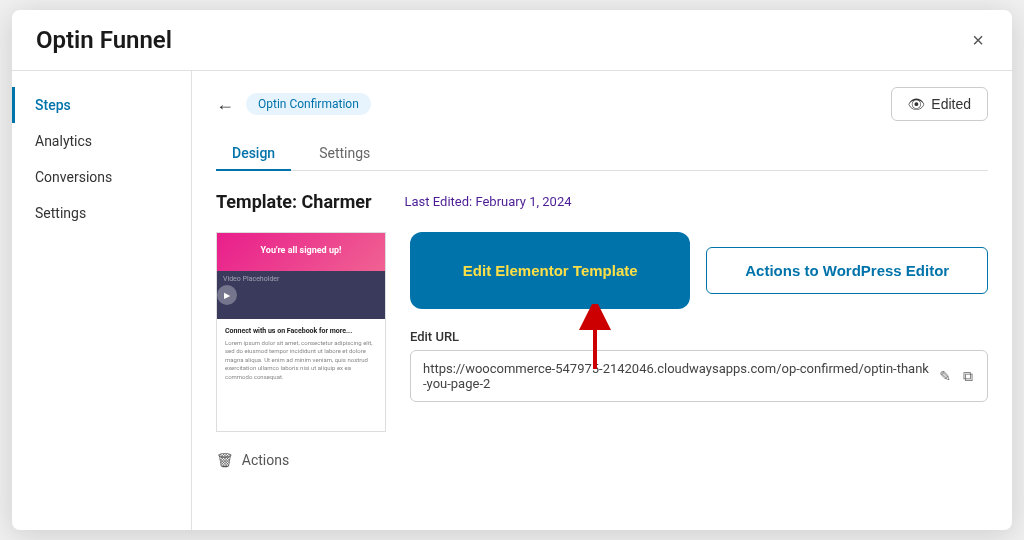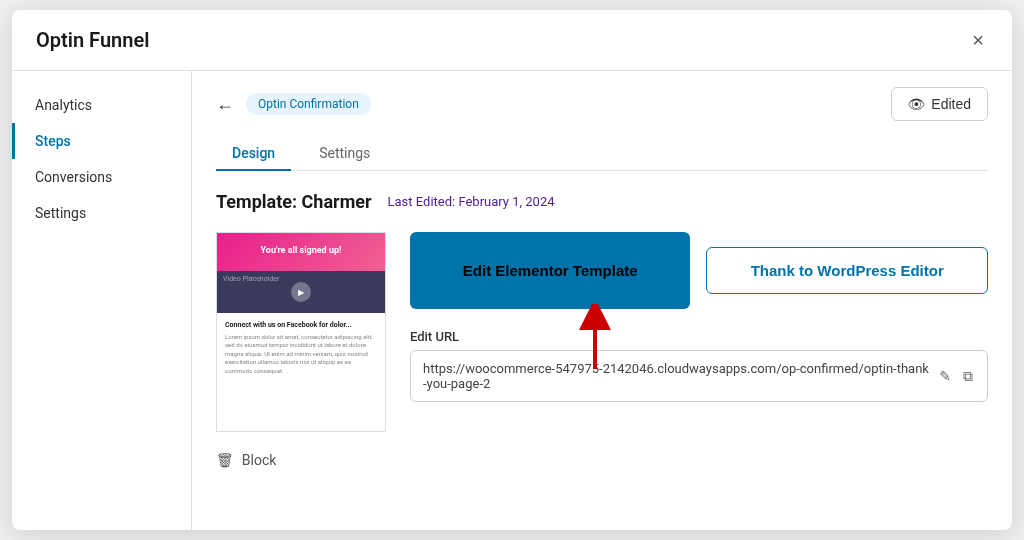--- a/index.html
+++ b/index.html
@@ -22,21 +22,21 @@
       overflow: hidden;
     }
     .modal-header {
       display: flex;
       align-items: center;
       justify-content: space-between;
       padding: 16px 24px;
       border-bottom: 1px solid #e0e0e0;
     }
     .modal-title {
-      font-size: 20px;
+      font-size: 24px;
       font-weight: 600;
       color: #1a1a1a;
     }
     .close-btn {
       background: none;
       border: none;
       cursor: pointer;
       font-size: 20px;
       color: #555;
       line-height: 1;
@@ -131,21 +131,21 @@
       margin-bottom: -1px;
     }
     .tab.active {
       color: #0073aa;
       border-bottom: 2px solid #0073aa;
       font-weight: 500;
     }
     .section-header {
       display: flex;
       align-items: center;
-      gap: 16px;
+      gap: 33px;
       margin-bottom: 20px;
     }
     .template-name {
       font-size: 18px;
       font-weight: 700;
       color: #1a1a1a;
     }
     .last-edited {
       font-size: 13px;
       color: #4c1d95;
@@ -173,24 +173,24 @@
       font-weight: 700;
       margin-bottom: 4px;
     }
     .thumbnail-top-sub {
       color: rgba(255,255,255,0.85);
       font-size: 7px;
       line-height: 1.3;
     }
     .thumbnail-video {
       background: #3a3a5c;
-      height: 42px;
-      display: flex;
-      align-items: center;
-      justify-content: center;
+      height: 48px;
+      display: flex;
+      align-items: center;
+      justify-content: flex-start;
       position: relative;
     }
     .thumbnail-video-label {
       color: rgba(255,255,255,0.5);
       font-size: 7px;
       position: absolute;
       top: 4px;
       left: 6px;
     }
     .play-btn {
@@ -220,23 +220,23 @@
       line-height: 1.4;
     }
     .actions-panel {
       flex: 1;
       display: flex;
       flex-direction: column;
       gap: 16px;
     }
     .btn-elementor {
       background: #0073aa;
-      color: #000000;
+      color: #fde047;
       border: none;
-      border-radius: 6px;
+      border-radius: 12px;
       padding: 30px 24px;
       font-size: 15px;
       font-weight: 600;
       cursor: pointer;
       text-align: center;
       width: 100%;
       max-width: 310px;
     }
     .btn-wordpress {
       background: #fff;
@@ -312,25 +312,25 @@
 <div class="modal">
 
   <div class="modal-header">
     <span class="modal-title">Optin Funnel</span>
     <button class="close-btn">×</button>
   </div>
 
   <div class="modal-body">
 
     <div class="sidebar">
+      <div class="sidebar-item active">
+        <span>Steps</span>
+      </div>
       <div class="sidebar-item">
         <span>Analytics</span>
-      </div>
-      <div class="sidebar-item active">
-        <span>Steps</span>
       </div>
       <div class="sidebar-item">
         <span>Conversions</span>
       </div>
       <div class="sidebar-item">
         <span>Settings</span>
       </div>
     </div>
 
     <div class="main-content">
@@ -372,36 +372,36 @@
             <div class="thumbnail-top">
               <div class="thumbnail-top-title">You're all signed up!</div>
             </div>
             <div class="thumbnail-video">
               <div class="thumbnail-video-label">Video Placeholder</div>
               <div class="play-btn">
                 <span>▶</span>
               </div>
             </div>
             <div class="thumbnail-bottom">
-              <div class="thumbnail-bottom-title">Connect with us on Facebook for dolor...</div>
+              <div class="thumbnail-bottom-title">Connect with us on Facebook for more...</div>
               <div class="thumbnail-bottom-text">Lorem ipsum dolor sit amet, consectetur adipiscing elit, sed do eiusmod tempor incididunt ut labore et dolore magna aliqua. Ut enim ad minim veniam, quis nostrud exercitation ullamco laboris nisi ut aliquip ex ea commodo consequat.</div>
             </div>
           </div>
           <div class="delete-area">
             <span>🗑</span>
-            <span>Block</span>
+            <span>Actions</span>
           </div>
         </div>
 
         <div class="actions-panel">
 
           <div class="editor-row">
             <div class="editor-buttons">
               <button class="btn-elementor">Edit Elementor Template</button>
-              <button class="btn-wordpress">Thank to WordPress Editor</button>
+              <button class="btn-wordpress">Actions to WordPress Editor</button>
             </div>
 
             <div style="position: relative; height: 0;">
               <svg style="position: absolute; left: 155px; top: -5px; pointer-events: none;" width="60" height="70" viewBox="0 0 60 70">
                 <defs>
                   <marker id="arrowhead" markerWidth="8" markerHeight="8" refX="4" refY="4" orient="auto">
                     <polygon points="0 0, 8 4, 0 8" fill="#cc0000"></polygon>
                   </marker>
                 </defs>
                 <line x1="30" y1="65" x2="30" y2="10" stroke="#cc0000" stroke-width="4" marker-end="url(#arrowhead)"></line>

